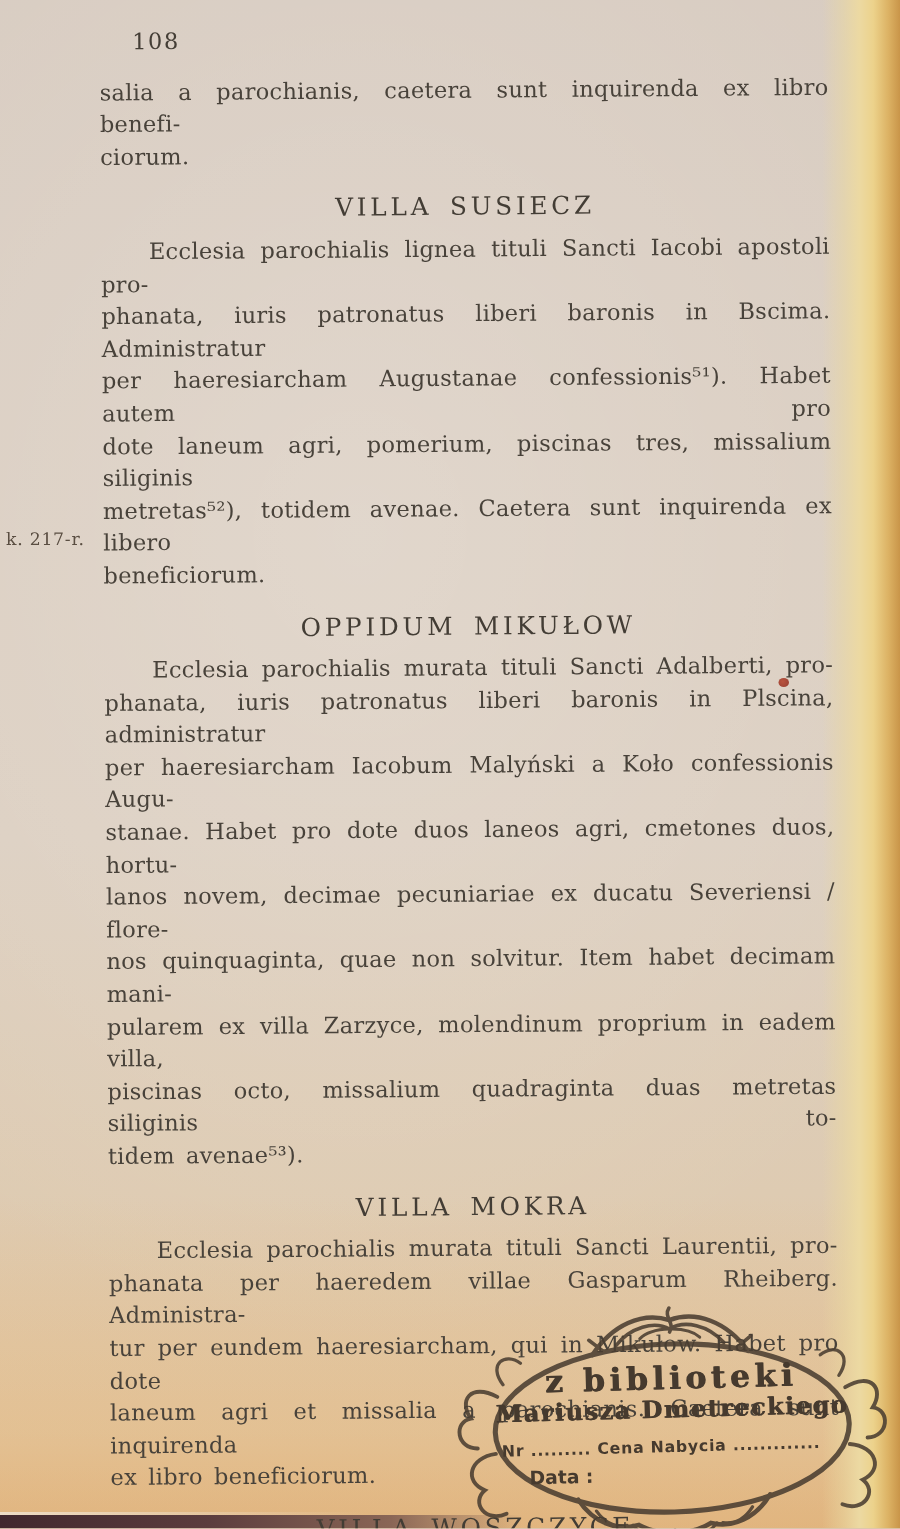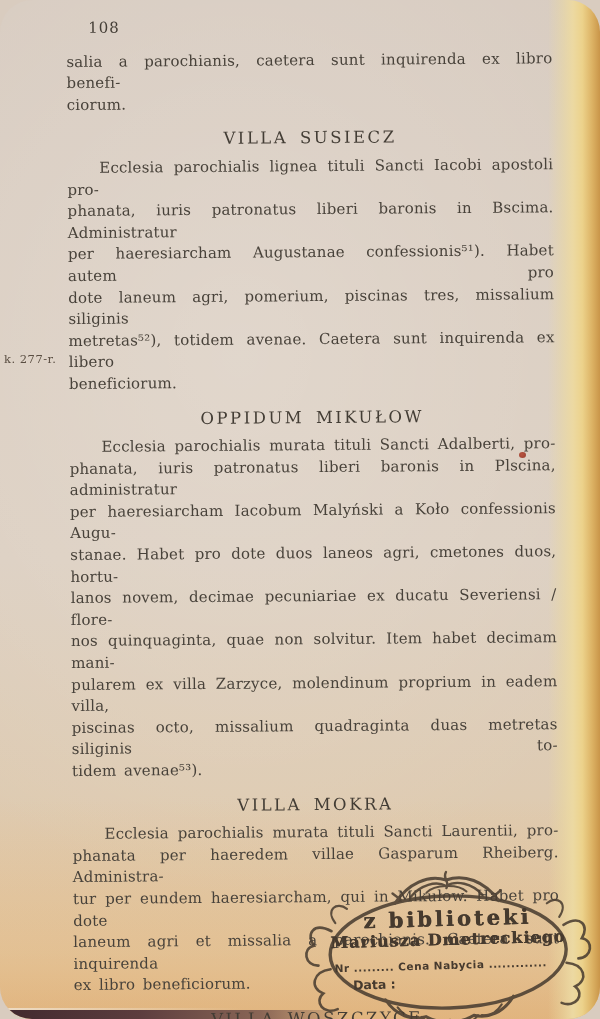--- a/index.html
+++ b/index.html
@@ -7,21 +7,20 @@
     width:600px;height:1019px;overflow:hidden;position:relative;
     font-family:"DejaVu Serif","Liberation Serif",serif;
     background:#d9ccbf;
   }
   .page{
     position:absolute;inset:0;overflow:hidden;
     background:
       radial-gradient(ellipse 130% 90% at 40% 35%, rgba(255,255,255,0.18), rgba(255,255,255,0) 60%),
       linear-gradient(180deg, #d8ccc1 0%, #dccfc1 55%, #decbb2 78%, #e3c49c 95%, #e2bd90 100%),
       #d9ccbf;
-    border-radius: 32px;
   }
   
   .bottom-warm{
     position:absolute;left:0;right:0;bottom:0;height:220px;
     background:linear-gradient(180deg, rgba(226,176,112,0) 0%, rgba(228,180,115,0.25) 70%, rgba(224,168,100,0.4) 100%);
     pointer-events:none;
   }
   
   .edge-strip{
     position:absolute;top:0;bottom:0;right:0;width:52px;
@@ -141,21 +140,21 @@
         </div>
     </div>
 
     <div class="sec">
       <h2 class="heading">VILLA WOSZCZYCE</h2>
 
     </div>
 
   </div>
 
-  <div class="margin-note">k. 277-r.</div>
+  <div class="margin-note">k. 217-r.</div>
   <div class="red-dot"></div>
 
   <div class="stamp">
     <svg viewBox="0 0 296 160">
       <g fill="none" stroke="#4a3e31" stroke-linecap="round" opacity="0.88">
 
         <ellipse cx="148" cy="86" rx="118" ry="56" stroke-width="3.4"></ellipse>
 
         <path d="M96 36 C110 16 130 8 148 14 C166 8 186 16 200 36" stroke-width="3"></path>
         <path d="M112 30 C122 18 138 14 148 20 C158 14 174 18 184 30" stroke-width="2.4"></path>

